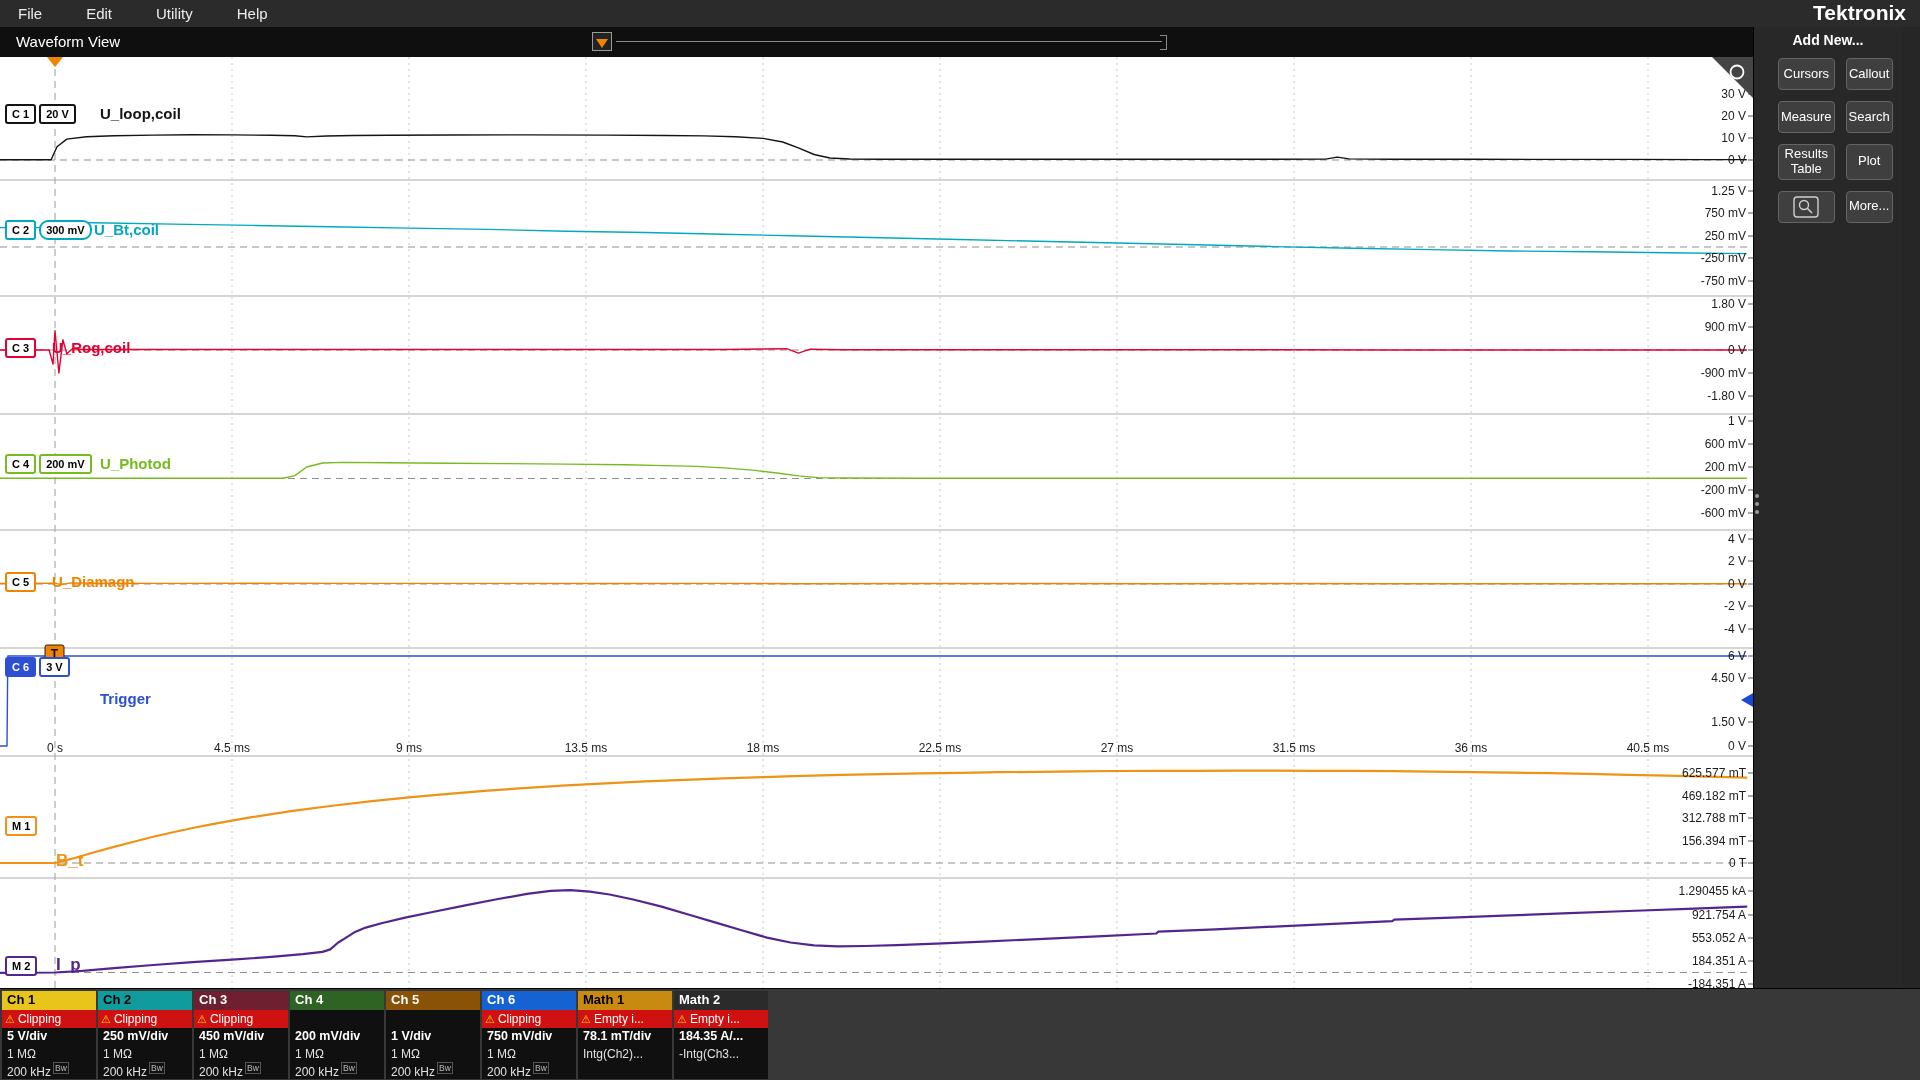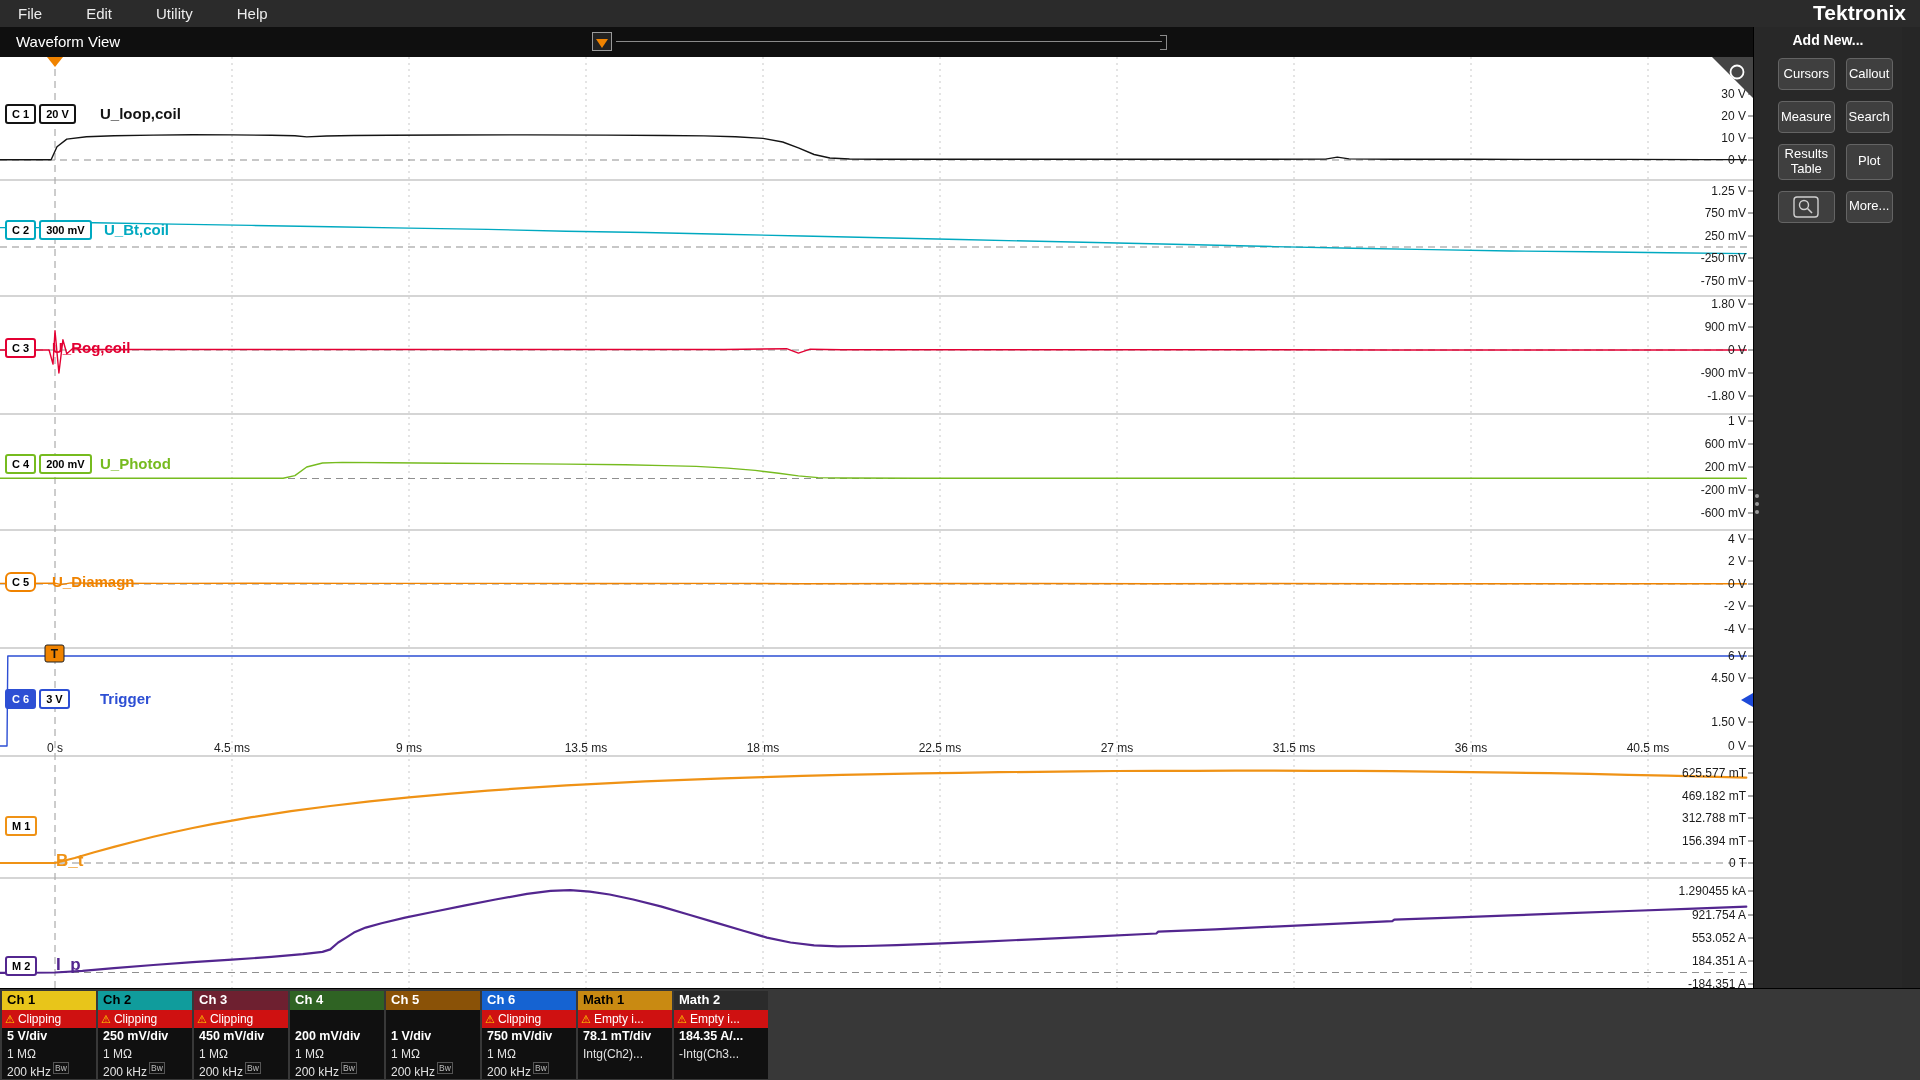--- a/index.html
+++ b/index.html
@@ -205,37 +205,37 @@
         <line x1="1732" y1="78" x2="1725" y2="86" stroke="#fff" stroke-width="1.8"></line>
       </svg>
     <div id="plot-overlays">
         <div class="ch-badge" style="left: 5px; top: 47px;">
           <span class="pill" style="border-color: rgb(20, 20, 20);">C 1</span>
           <span class="pill" style="border-color: rgb(20, 20, 20);">20 V</span>
         </div>
         <div class="ch-name" style="left: 100px; top: 48px; color: rgb(20, 20, 20); font-size: 15px;">U_loop,coil</div>
         <div class="ch-badge" style="left: 5px; top: 163px;">
           <span class="pill" style="border-color: rgb(0, 169, 192);">C 2</span>
-          <span class="pill" style="border-color: rgb(0, 169, 192);">300 mV</span>
-        </div>
-        <div class="ch-name" style="left: 104px; top: 164px; color: rgb(0, 169, 192); font-size: 15px;">U_Bt,coil</div>
+          <span class="pill" style="border-color: rgb(0, 169, 192); border-radius: 9px;">300 mV</span>
+        </div>
+        <div class="ch-name" style="left: 94px; top: 164px; color: rgb(0, 169, 192); font-size: 15px;">U_Bt,coil</div>
         <div class="ch-badge" style="left: 5px; top: 281px;">
           <span class="pill" style="border-color: rgb(227, 0, 51);">C 3</span>
         </div>
         <div class="ch-name" style="left: 52px; top: 282px; color: rgb(227, 0, 51); font-size: 15px;">U_Rog,coil</div>
         <div class="ch-badge" style="left: 5px; top: 397px;">
           <span class="pill" style="border-color: rgb(118, 187, 31);">C 4</span>
           <span class="pill" style="border-color: rgb(118, 187, 31);">200 mV</span>
         </div>
         <div class="ch-name" style="left: 100px; top: 398px; color: rgb(118, 187, 31); font-size: 15px;">U_Photod</div>
         <div class="ch-badge" style="left: 5px; top: 515px;">
-          <span class="pill" style="border-color: rgb(240, 131, 0); border-radius: 6px;">C 5</span>
+          <span class="pill" style="border-color: rgb(240, 131, 0);">C 5</span>
         </div>
         <div class="ch-name" style="left: 52px; top: 516px; color: rgb(240, 131, 0); font-size: 15px;">U_Diamagn</div>
-        <div class="ch-badge" style="left: 5px; top: 632px;">
+        <div class="ch-badge" style="left: 5px; top: 600px;">
           <span class="pill" style="border-color: rgb(45, 79, 212); background: rgb(45, 79, 212); color: rgb(255, 255, 255);">C 6</span>
           <span class="pill" style="border-color: rgb(45, 79, 212);">3 V</span>
         </div>
         <div class="ch-name" style="left: 100px; top: 633px; color: rgb(45, 79, 212); font-size: 15px;">Trigger</div>
         <div class="ch-badge" style="left: 5px; top: 759px;">
           <span class="pill" style="border-color: rgb(239, 146, 21);">M 1</span>
         </div>
         <div class="ch-name" style="left: 56px; top: 794px; color: rgb(239, 146, 21); font-size: 17px;">B_t</div>
         <div class="ch-badge" style="left: 5px; top: 899px;">
           <span class="pill" style="border-color: rgb(83, 38, 143);">M 2</span>

